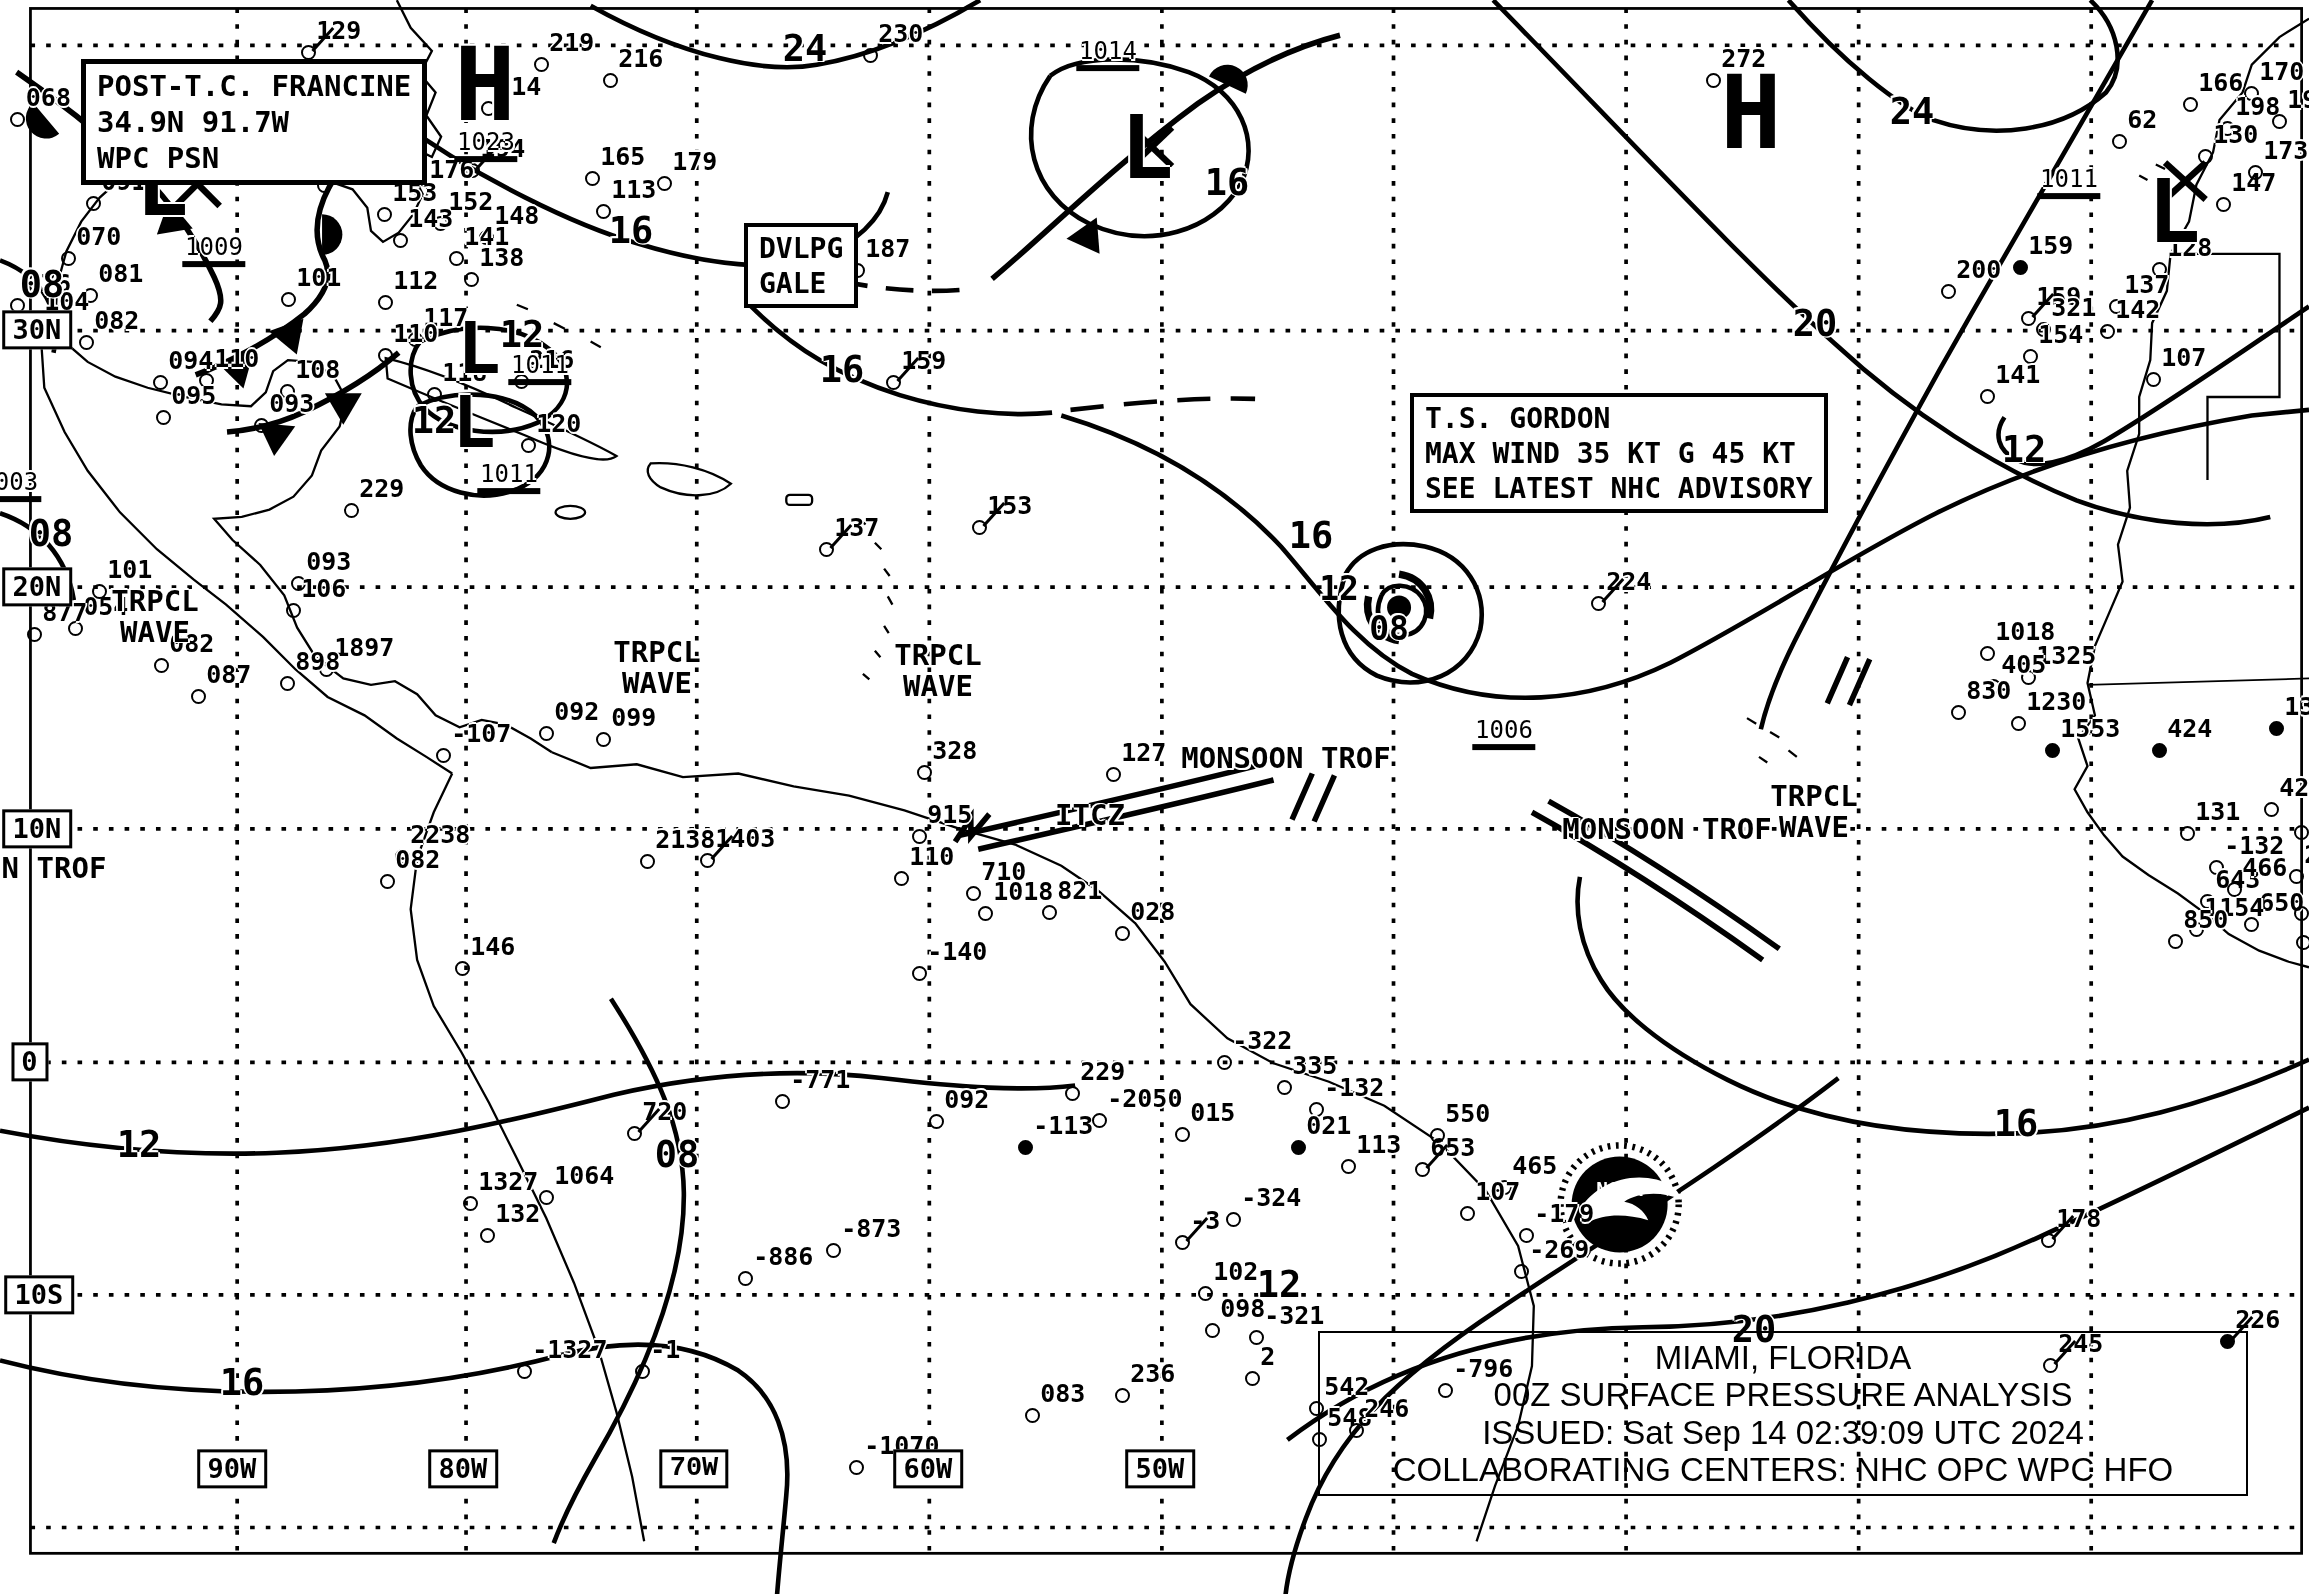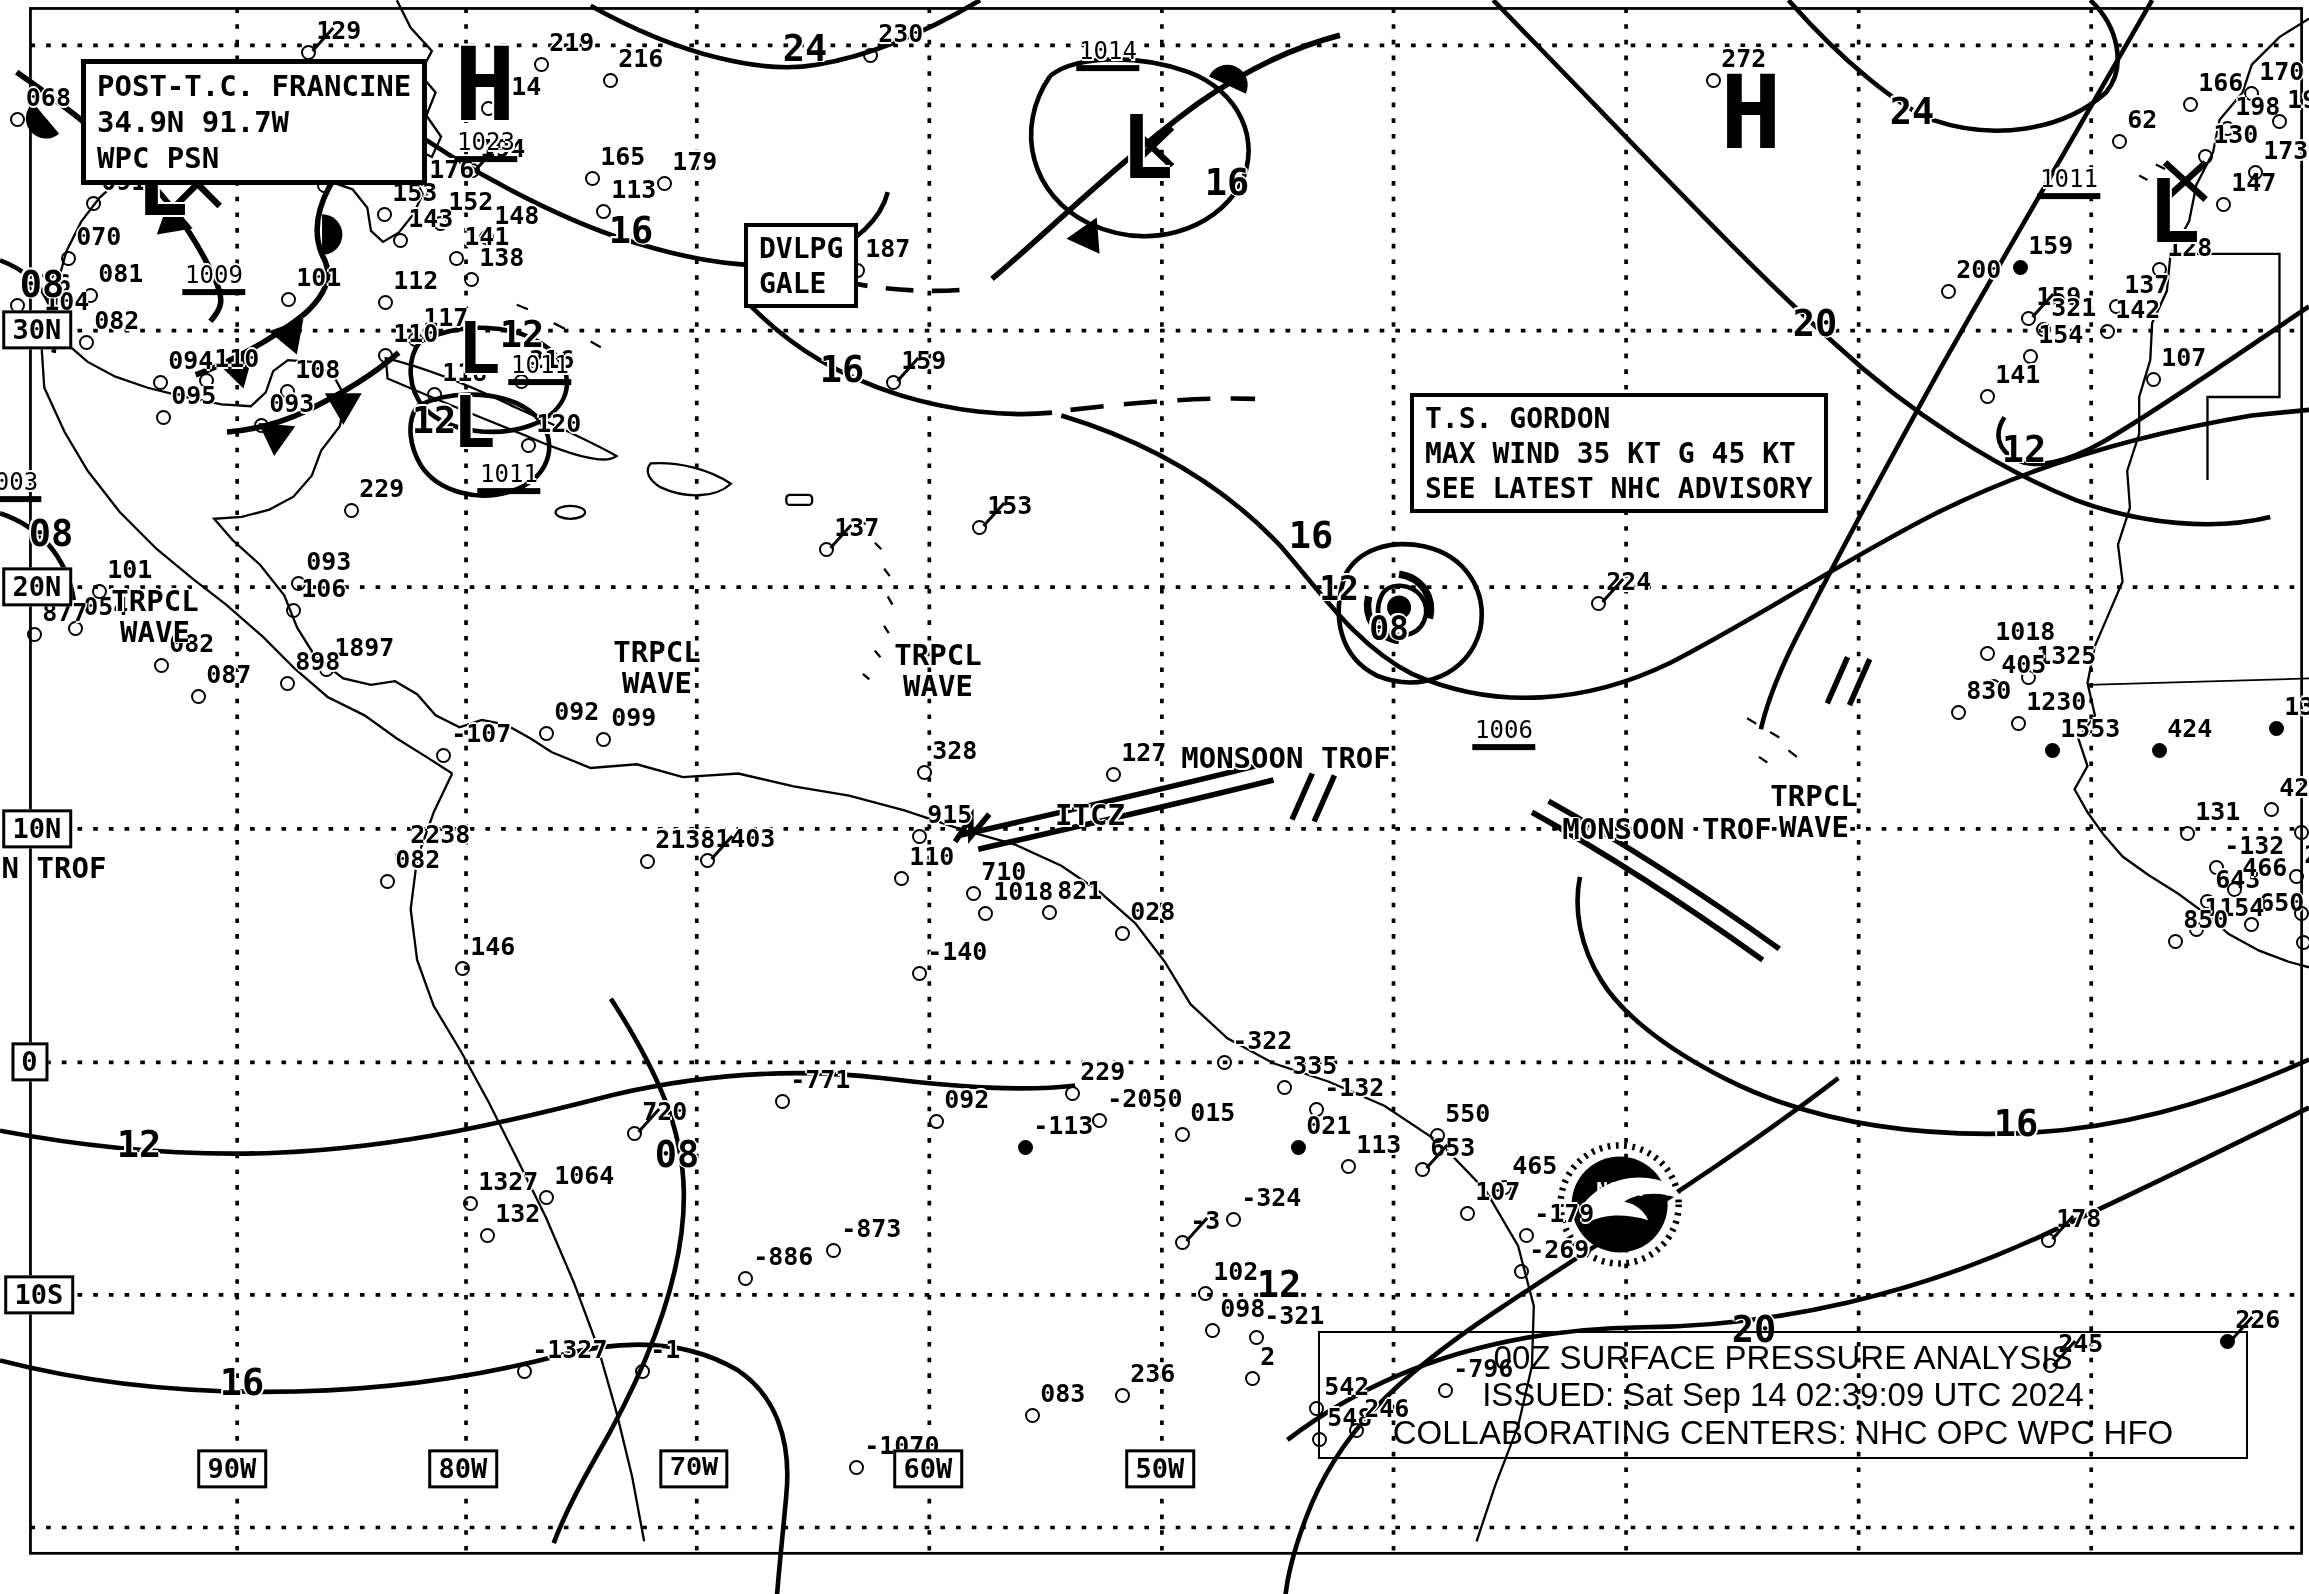--- a/index.html
+++ b/index.html
@@ -202,21 +202,21 @@
       <div class="abs psym" style="left: 479px; top: 349px; font-size: 72px;">L</div>
       <div class="abs psym" style="left: 474px; top: 423px; font-size: 72px;">L</div>
       <div class="abs psym" style="left: 1147px; top: 148px; font-size: 88px;">L</div>
       <div class="abs psym" style="left: 1751px; top: 113px; font-size: 102px;">H</div>
       <div class="abs psym" style="left: 2174px; top: 212px; font-size: 88px;">L</div>
     </div>
 
   <div>
 
   <div class="abs pv" style="left: 486px; top: 146px;">1023</div>
-      <div class="abs pv" style="left: 214px; top: 251px; margin-top: 28px;">1009</div>
+      <div class="abs pv" style="left: 214px; top: 251px;">1009</div>
       <div class="abs pv" style="left: 1108px; top: 55px;">1014</div>
       <div class="abs pv" style="left: 540px; top: 369px;">1011</div>
       <div class="abs pv" style="left: 509px; top: 478px;">1011</div>
       <div class="abs pv" style="left: 2069px; top: 183px;">1011</div>
       <div class="abs pv" style="left: 1504px; top: 734px;">1006</div>
       <div class="abs pv" style="left: 9.2px; top: 486px;">1003</div>
     </div>
 
   <div>
 
@@ -873,19 +873,20 @@
     <div>GALE</div>
   </div>
 
   <div class="annot" id="gordon-box">
     <div>T.S. GORDON</div>
     <div>MAX WIND 35 KT G 45 KT</div>
     <div>SEE LATEST NHC ADVISORY</div>
   </div>
 
   <div id="attr-box">
+    <div>MIAMI, FLORIDA</div>
     <div>00Z SURFACE PRESSURE ANALYSIS</div>
     <div>ISSUED: Sat Sep 14 02:39:09 UTC 2024</div>
     <div>COLLABORATING CENTERS: NHC OPC WPC HFO</div>
   </div>
 
 </div>
 
 
 </body></html>

